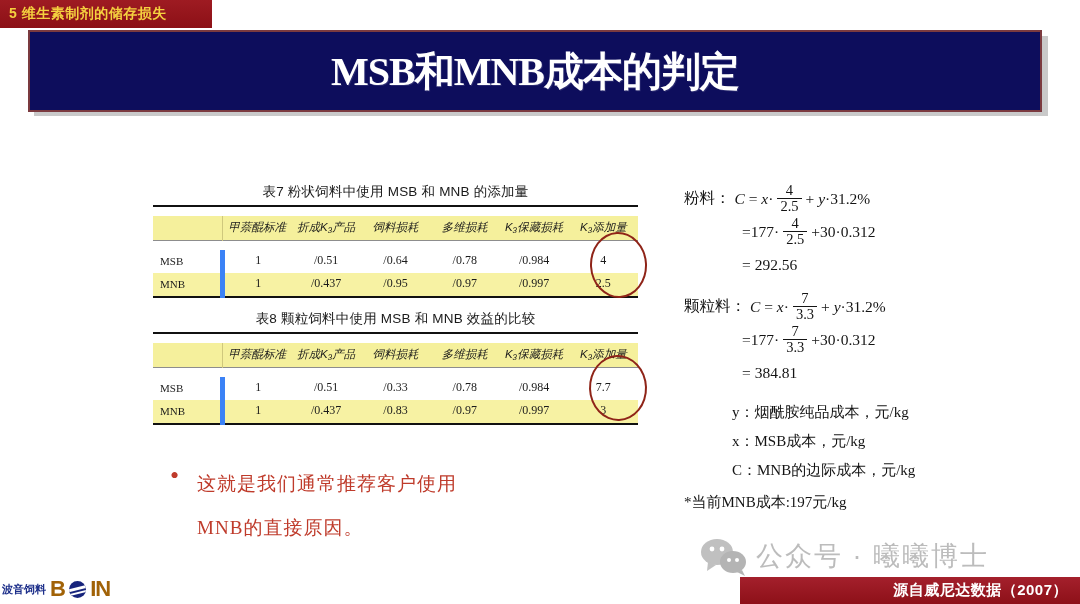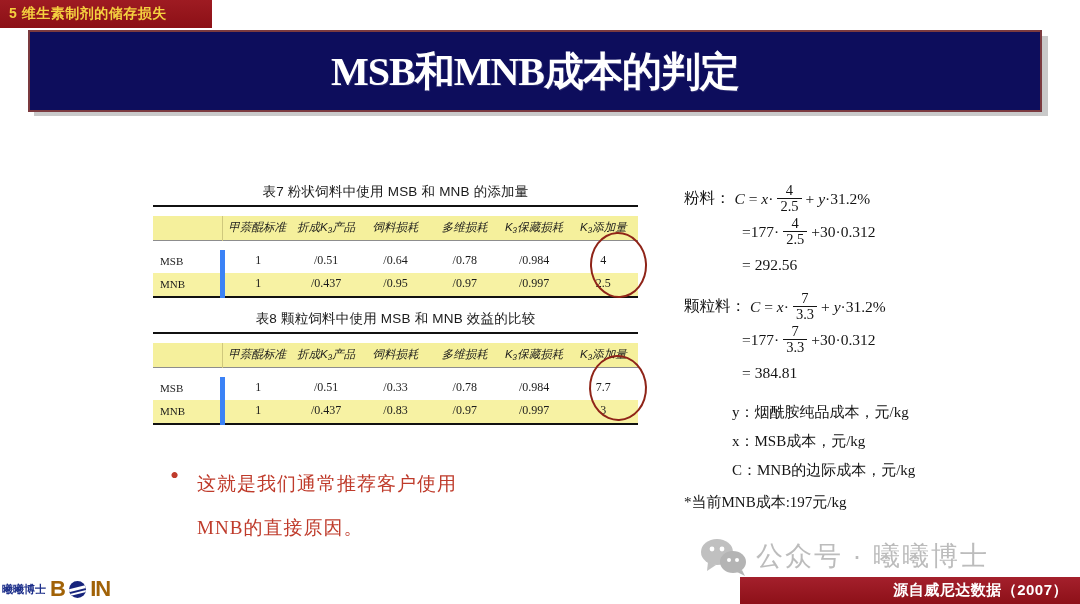--- a/index.html
+++ b/index.html
@@ -537,21 +537,21 @@
       </svg>
     </span>
     <span id="wm-text">公众号 · 曦曦博士</span>
   </div>
 
   <div id="footer-bar">
     <span>源自威尼达数据（2007）</span>
   </div>
 
   <div id="brand-logo">
-    <span id="brand-cn">曦曦博士</span>
+    <span id="brand-cn">波音饲料</span>
     <span id="brand-en">
       <span>B</span>
       <span id="brand-globe"></span>
       <span>IN</span>
     </span>
   </div>
 
 </div>
 
 </body></html>

